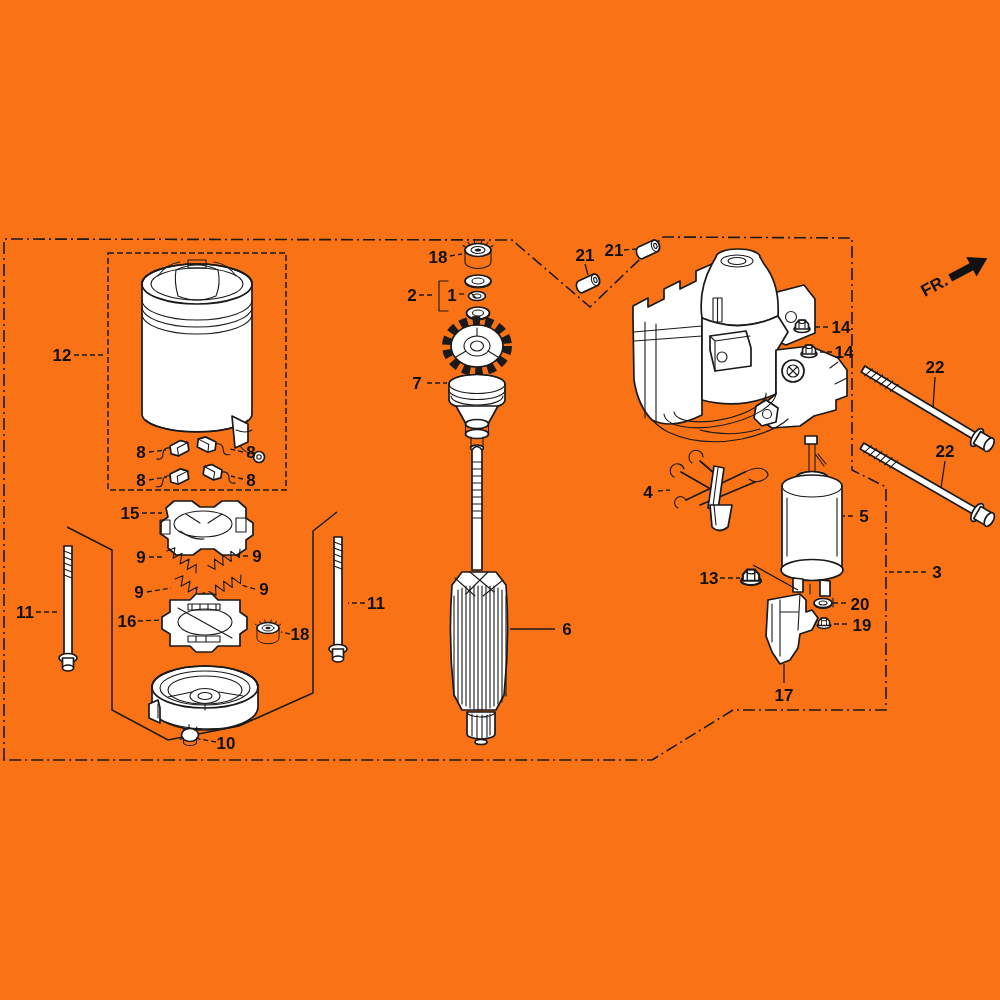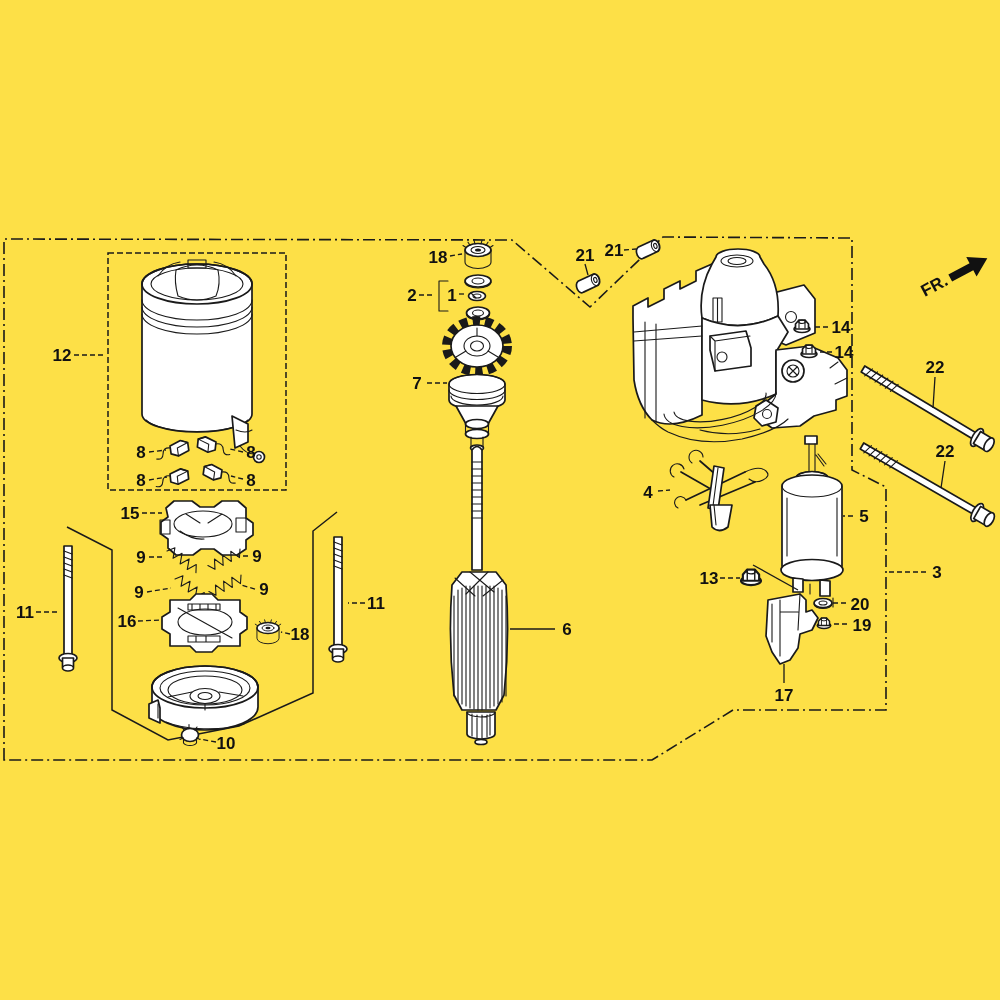--- a/index.html
+++ b/index.html
@@ -1,16 +1,16 @@
 <!DOCTYPE html>
 <html><head>
 <meta charset="utf-8">
 <style>
   html,body{margin:0;padding:0;background:#ffffff;}
-  .page{width:1000px;height:1000px;position:relative;background:#fde047;overflow:hidden;}
+  .page{width:1000px;height:1000px;position:relative;background:#f97316;overflow:hidden;}
   svg{display:block;}
   svg text{font-family:"Liberation Sans","DejaVu Sans",sans-serif;font-weight:bold;font-size:17px;fill:#111;}
   .ink{stroke:#1a1a1a;fill:none;stroke-width:1.7;stroke-linecap:round;stroke-linejoin:round;}
   .fine{stroke:#1a1a1a;fill:none;stroke-width:1.1;stroke-linecap:round;stroke-linejoin:round;}
   .wfill{fill:#ffffff;stroke:#1a1a1a;stroke-width:1.7;stroke-linejoin:round;}
   .leader{stroke:#1a1a1a;fill:none;stroke-width:1.3;stroke-dasharray:5 3;}
   .leader-solid{stroke:#1a1a1a;fill:none;stroke-width:1.3;}
   .border{stroke:#1a1a1a;fill:none;stroke-width:1.6;stroke-dasharray:12 4 2 4;}
   .subbox{stroke:#1a1a1a;fill:none;stroke-width:1.5;stroke-dasharray:6 3;}
   .group-line{stroke:#1a1a1a;fill:none;stroke-width:1.5;}

